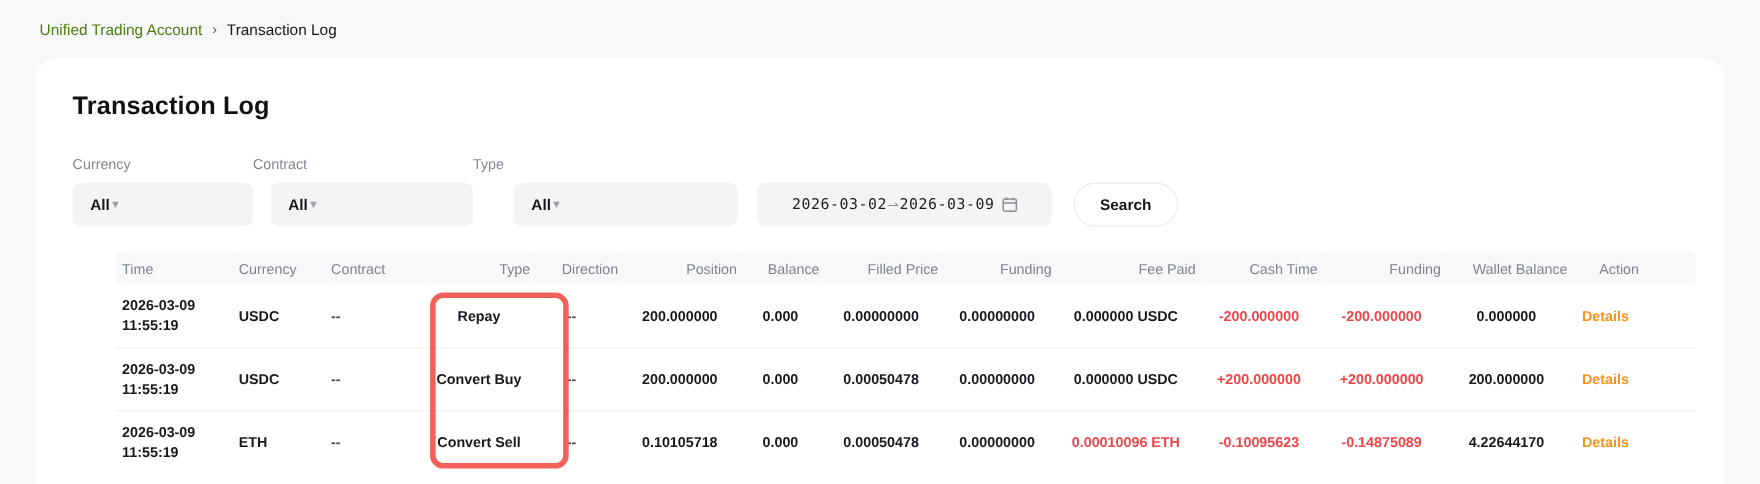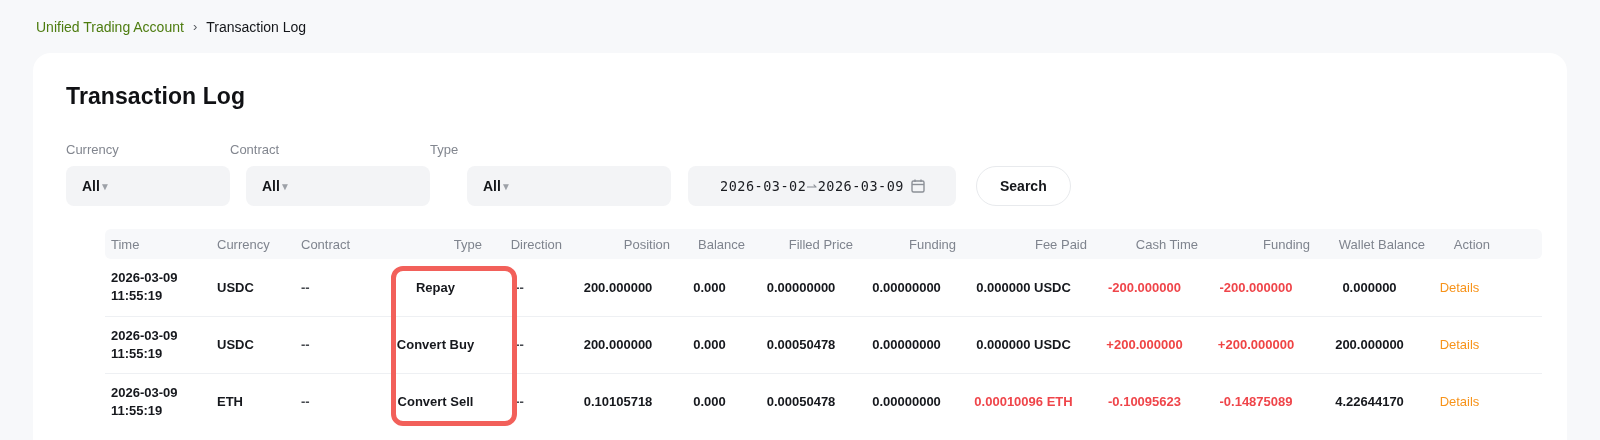--- a/index.html
+++ b/index.html
@@ -121,21 +121,21 @@
     white-space: nowrap;
   }
   tbody tr:last-child td { border-bottom: none; }
   tbody td:first-child { text-align: left; padding-left: 6px; }
   tbody td:last-child { padding-right: 52px; }
   tbody td.al { text-align: left; padding-right: 0; }
   tbody td.dir { padding-right: 13px; color: #45484e; }
   .time-line { line-height: 18px; }
   .neg { color: #ef454a; }
   .pos { color: #ef4444; }
-  .action-link { color: #f7931a; cursor: pointer; font-weight: 400; }
+  .action-link { color: #f7931a; cursor: pointer; font-weight: 700; }
   .muted { color: #45484e; }
 
   
   .highlight-box {
     position: absolute;
     left: 286px;
     top: 37px;
     width: 126px;
     height: 160px;
     border: 5px solid #f2605a;

